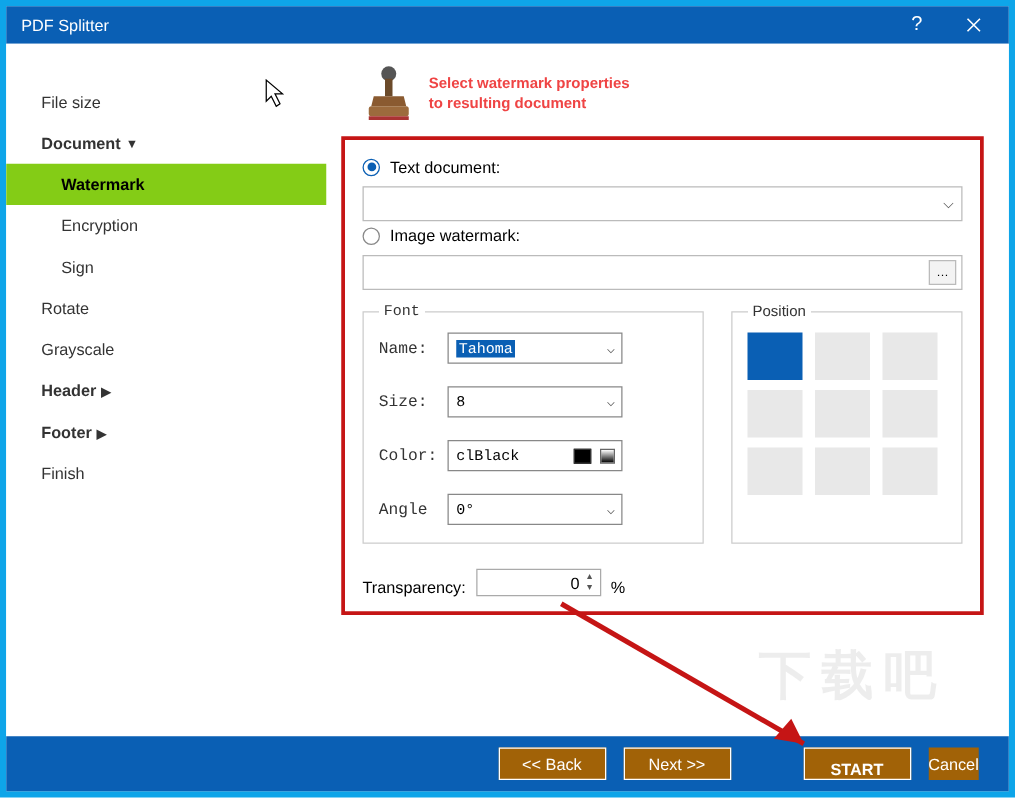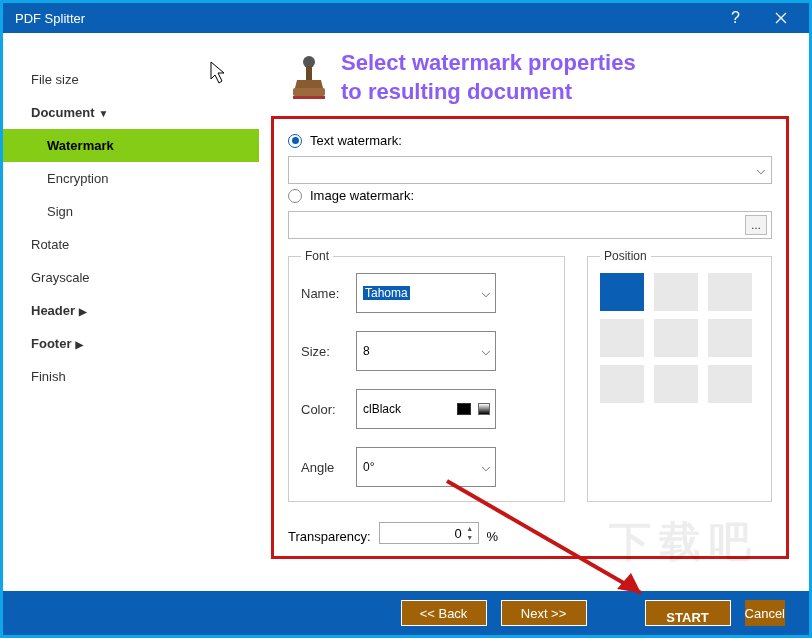--- a/index.html
+++ b/index.html
@@ -1,47 +1,47 @@
 <!DOCTYPE html>
 <html><head>
 <meta charset="utf-8">
 <style>
   * { box-sizing: border-box; margin: 0; padding: 0; }
   body { font-family: "Segoe UI", Tahoma, Arial, sans-serif; font-size: 13px; background: #fff; }
-  .window { width: 812px; height: 638px; display: flex; flex-direction: column; border: 3px solid #0ea5e9; position: relative; }
+  .window { width: 812px; height: 638px; display: flex; flex-direction: column; border: 5px solid #0ea5e9; position: relative; }
   .titlebar { background: #0a5fb4; color: #fff; height: 30px; display: flex; align-items: center; padding: 0 6px 0 12px; font-size: 13px; }
   .titlebar .title { flex: 1; }
   .titlebar .win-btn { width: 45px; height: 30px; display: flex; align-items: center; justify-content: center; font-size: 16px; cursor: pointer; }
   .body-area { flex: 1; display: flex; background: #fff; min-height: 0; }
   .sidebar { width: 256px; padding-top: 30px; flex-shrink: 0; }
   .sidebar-item { padding: 9px 10px 9px 28px; cursor: pointer; color: #333; white-space: nowrap; }
   .sidebar-item.parent { font-weight: 700; }
   .sidebar-item.child { padding-left: 44px; }
   .sidebar-item.selected { background: #84cc16; color: #000; font-weight: 700; }
   .sidebar-item .arrow { font-size: 10px; margin-left: 4px; vertical-align: middle;}
   .main { flex: 1; padding: 10px 20px 0 12px; position: relative; display: flex; flex-direction: column; min-width: 0; }
   .header-row { display: flex; align-items: center; gap: 12px; padding: 6px 0 10px 18px; }
   .stamp-icon { width: 40px; height: 48px; flex-shrink:0; }
-  .header-text { color: #8b5cf6; font-size: 22px; font-weight: 700; line-height: 1.3; }
+  .header-text { color: #ef4444; font-size: 12px; font-weight: 700; line-height: 1.3; }
   .red-panel { border: 3px solid #c51515; padding: 10px 14px 12px 14px; }
   .radio-row { display: flex; align-items: center; gap: 8px; margin: 4px 0 8px 0; }
   .radio { width: 14px; height: 14px; border: 1px solid #888; border-radius: 50%; display:inline-flex; align-items:center; justify-content:center;}
   .radio.checked { border-color: #0a5fb4; }
   .radio.checked::after { content:""; width:7px; height:7px; border-radius:50%; background:#0a5fb4; }
   .wide-select { width: 100%; height: 28px; border: 1px solid #bbb; background:#fff; display:flex; align-items:center; justify-content:flex-end; padding:0 6px;}
   .chev { font-size:11px; color:#555; }
   .wide-input { width: 100%; height: 28px; border: 1px solid #bbb; background:#fff; display:flex; align-items:center; justify-content:flex-end; padding:0 4px;}
   .ellipsis-btn { width:22px; height:20px; border:1px solid #bbb; display:flex; align-items:center; justify-content:center; background:#f3f3f3; font-size:10px;}
   .mid-row { display:flex; gap:22px; margin-top:10px; }
   fieldset { border:1px solid #ccc; padding:10px 12px 14px 12px; }
   fieldset legend { color:#333; padding:0 4px; font-size:12px; }
-  .font-fs { flex:1; min-width:0; }
+  .font-fs { flex:1; min-width:0;font-family:Liberation Mono, monospace; }
   .font-grid { display:grid; grid-template-columns: 55px 140px; row-gap:18px; align-items:center; }
   .font-grid label { color:#333; }
-  .combo { height:40px; border:1px solid #888; background:#fff; display:flex; align-items:center; padding:0 20px 0 6px; position:relative; font-size:12px;}
+  .combo { height:25px; border:1px solid #888; background:#fff; display:flex; align-items:center; padding:0 20px 0 6px; position:relative; font-size:12px;}
   .combo .chev { position:absolute; right:5px; }
   .combo.hl span.txt { background:#0a5fb4; color:#fff; padding:0 2px; }
   .color-combo .swatch { position:absolute; right:24px; width:14px; height:12px; border:1px solid #333; background:#000;}
   .color-combo .cpick { position:absolute; right:5px; width:12px; height:12px; border:1px solid #666; background:linear-gradient(#fff,#000);}
   .pos-fs { width:185px; }
   .pos-grid { display:grid; grid-template-columns: repeat(3, 44px); grid-template-rows: repeat(3, 38px); gap:8px 10px; }
   .pos-cell { background:#e8e8e8; cursor:pointer; }
   .pos-cell.sel { background:#0a5fb4; }
   .trans-row { display:flex; align-items:flex-end; gap:8px; margin-top:20px; }
   .spin { width:100px; height:22px; border:1px solid #aaa; display:flex; align-items:center; justify-content:flex-end; padding:0 16px 0 4px; position:relative; background:#fff;}
@@ -94,21 +94,21 @@
         </svg>
         <div class="header-text">
           <div>Select watermark properties</div>
           <div>to resulting document</div>
         </div>
       </div>
 
       <div class="red-panel">
         <div class="radio-row">
           <span class="radio checked"></span>
-          <span>Text watermark:</span>
+          <span>Text document:</span>
         </div>
         <div class="wide-select">
           <span></span>
           <span class="chev">⌵</span>
         </div>
 
         <div class="radio-row" style="">
           <span class="radio"></span>
           <span>Image watermark:</span>
         </div>

